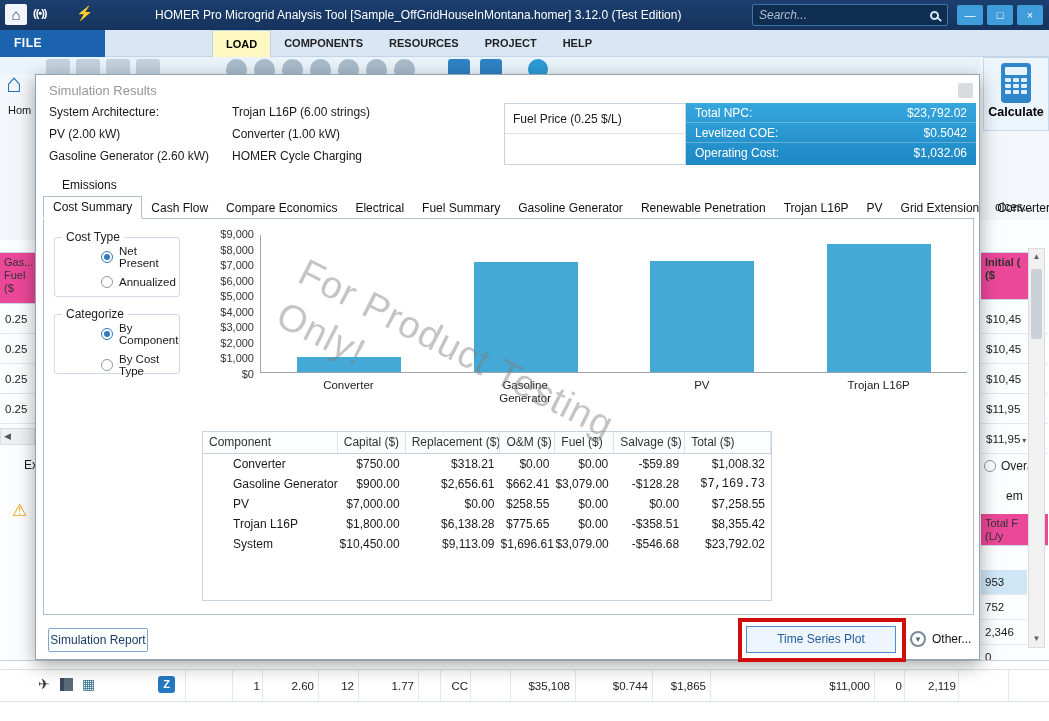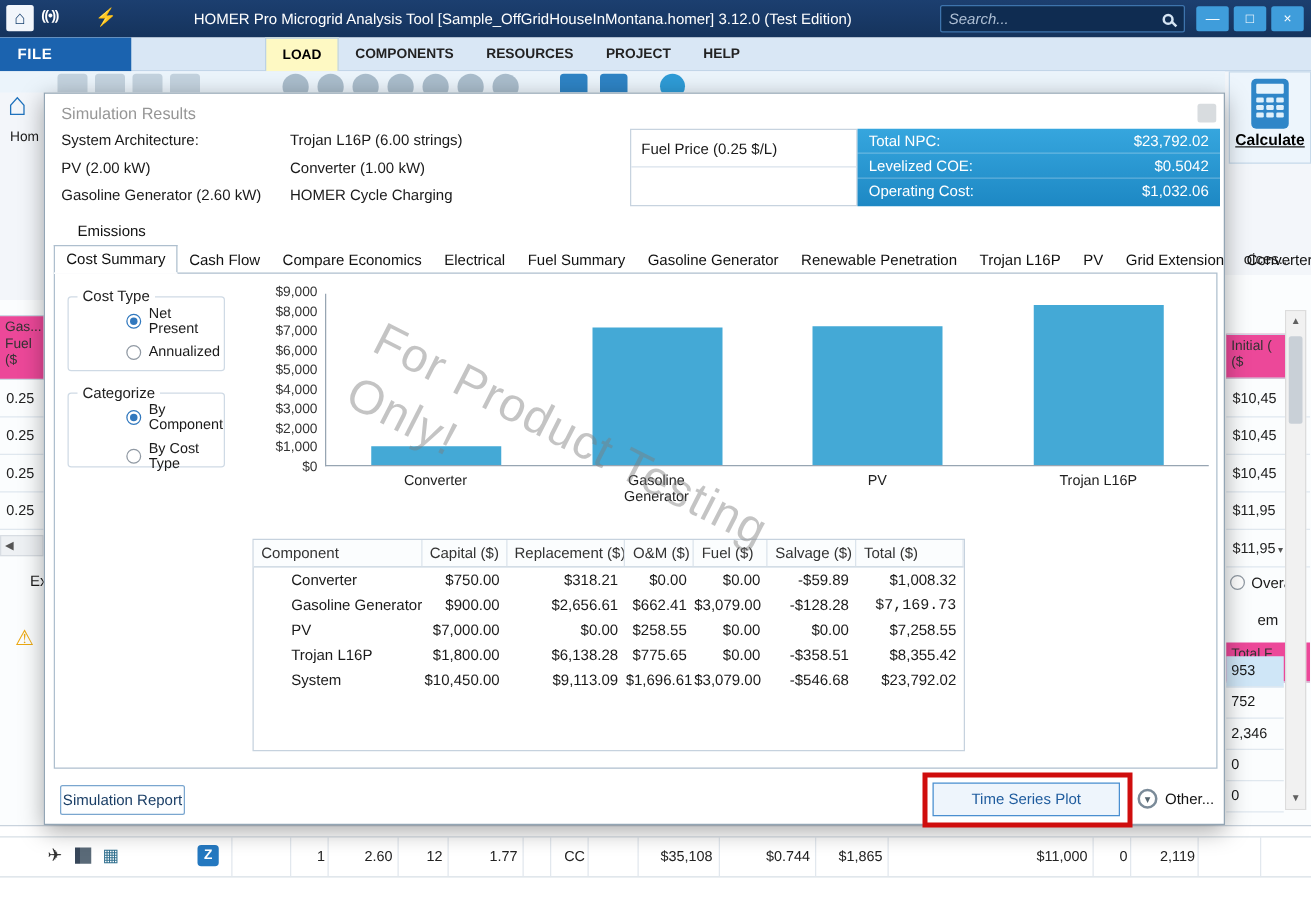--- a/index.html
+++ b/index.html
@@ -38,21 +38,21 @@
 
   
   #toolbar-icons { position:absolute; left:0; top:57px; width:980px; height:17px; overflow:hidden; background:#ebf4fb; }
   .tbi-sq { position:absolute; top:2px; width:24px; height:22px; background:#c3d2de; border-radius:3px; }
   .tbi-ci { position:absolute; top:2px; width:21px; height:21px; background:#a9bccb; border-radius:50%; }
   .tbi-bsq { position:absolute; top:2px; width:22px; height:22px; background:#2e83c4; border-radius:3px; }
   .tbi-bci { position:absolute; top:2px; width:20px; height:20px; background:#2e9bd6; border-radius:50%; }
 
   
   .calc-panel { position:absolute; left:983px; top:57px; width:66px; height:74px; background:#edf5fc;
-                border:1px solid #c6d9ea; text-align:center;text-decoration:underline; }
+                border:1px solid #c6d9ea; text-align:center; }
   .calcicon { width:30px; height:40px; background:#2f86c8; border-radius:4px; padding:4px; margin:5px auto 2px; }
   .calcscreen { height:8px; background:#e8f4fc; border-radius:1px; margin-bottom:3px; }
   .calckeys { display:grid; grid-template-columns:repeat(3,1fr); gap:2px; }
   .calckeys i { display:block; height:4px; background:#dff0fb; border-radius:1px; }
   .calc-label { font-size:12.5px; font-weight:bold; color:#000; }
 
   
   .bg-panel { position:absolute; background:#fbfdfe; }
   .bg-hdr { position:absolute; background:#ec4899; border-top:1px solid #cdd9e4; border-bottom:1px solid #cdd9e4;
             font-size:11px; color:#333; padding:3px 0 0 4px; line-height:13px; }
@@ -222,41 +222,41 @@
       <div class="bgrow">0.25</div>
     </div>
   <div class="hscroll" style="left:0;top:428px;width:35px;height:17px;">
     <span>◀</span>
   </div>
   <div class="abs" style="left:24px;top:458px;font-size:12px;">Ex</div>
   <div class="abs" style="left:12px;top:500px;font-size:17px;color:#eca912;">⚠</div>
 
   <div class="bg-panel" style="left:980px;top:220px;width:69px;height:453px;"></div>
   <div class="abs" style="left:995px;top:200px;font-size:12px;color:#222;">oices...</div>
-  <div class="bg-hdr" style="left:981px;top:267px;width:47px;height:36px;">
+  <div class="bg-hdr" style="left:981px;top:252px;width:47px;height:48px;font-weight:bold;">
     <div>Initial (</div>
     <div>($</div>
   </div>
   <div id="bg-right-vals" class="abs" style="left:981px;top:304px;width:67px;">
       <div class="bgrow"><span>$10,45</span></div>
       <div class="bgrow"><span>$10,45</span></div>
       <div class="bgrow"><span>$10,45</span></div>
       <div class="bgrow"><span>$11,95</span></div>
       <div class="bgrow"><span>$11,95</span><span class="mini">▾</span></div>
     </div>
   <div class="abs" style="left:984px;top:459px;display:flex;align-items:center;gap:5px;">
     <span class="radio"></span>
     <span style="font-size:12px;">Overall</span>
   </div>
   <div class="abs" style="left:1006px;top:489px;font-size:12px;">em</div>
   <div class="bg-hdr" style="left:981px;top:514px;width:67px;height:32px;border-top:none;">
     <div>Total F</div>
     <div>(L/y</div>
   </div>
-  <div id="bg-fuel-vals" class="abs" style="left:981px;top:525px;width:46px;">
+  <div id="bg-fuel-vals" class="abs" style="left:981px;top:570px;width:46px;">
       <div class="fuelrow selrow">953</div>
       <div class="fuelrow">752</div>
       <div class="fuelrow">2,346</div>
       <div class="fuelrow">0</div>
       <div class="fuelrow">0</div>
     </div>
   <div class="vscroll">
     <div class="vs-arrow" style="top:0;">▲</div>
     <div class="vs-thumb"></div>
     <div class="vs-arrow" style="bottom:0;">▼</div>

